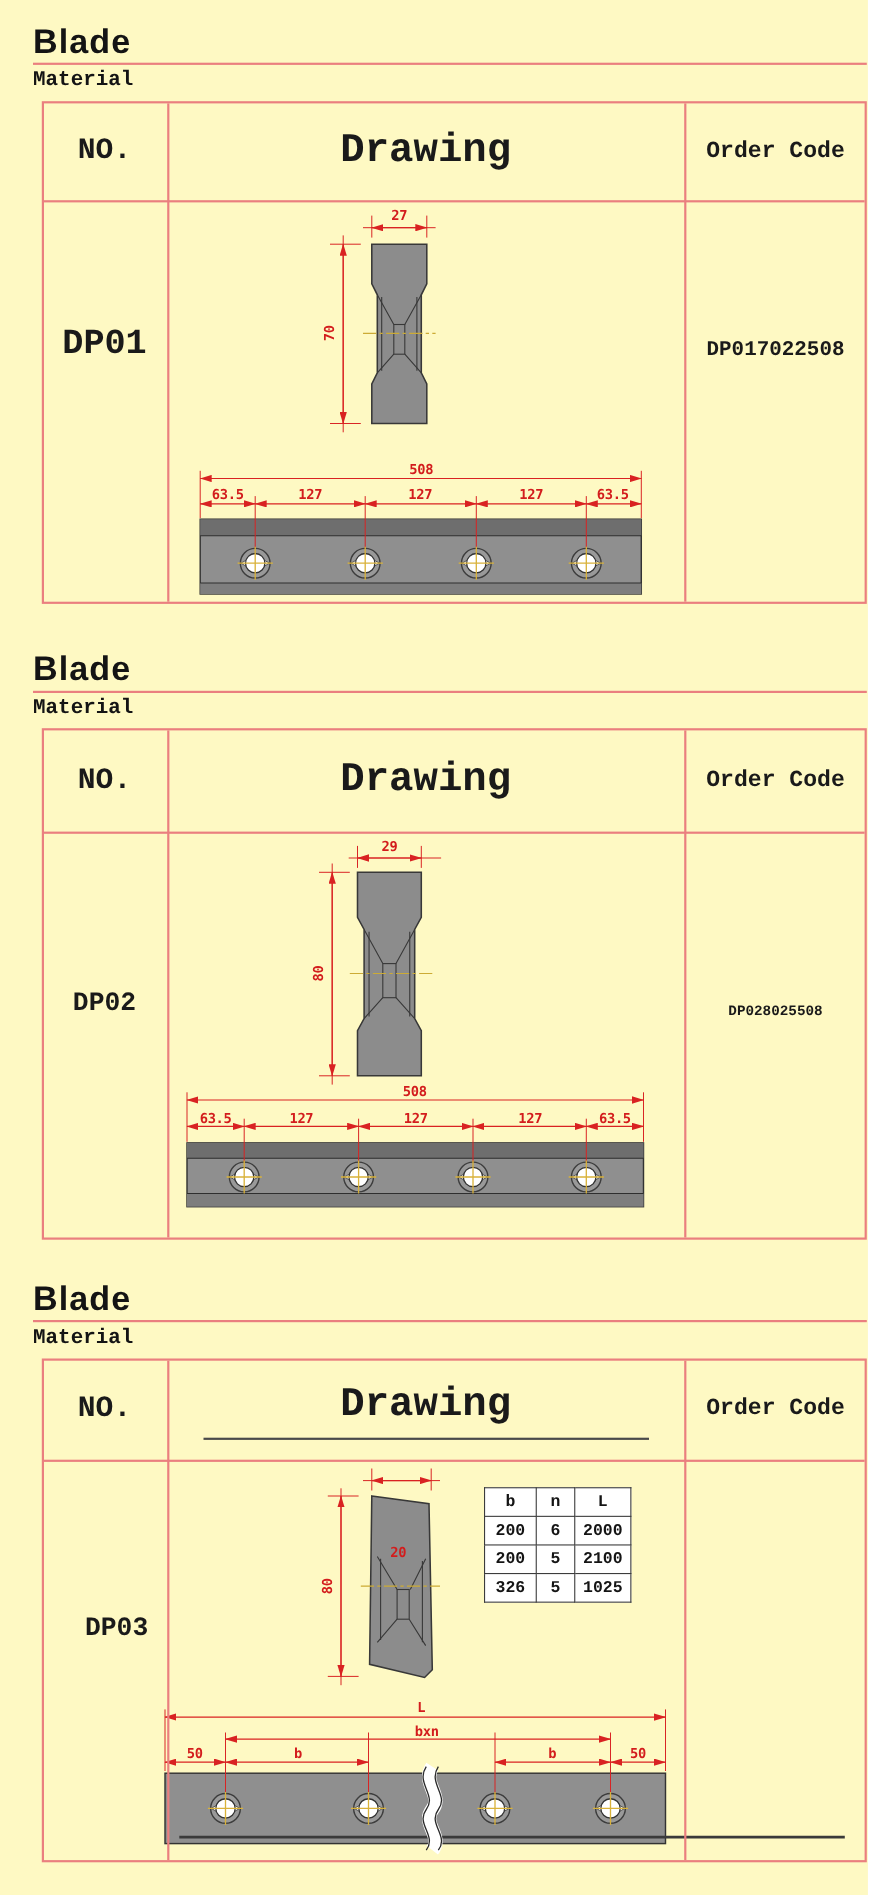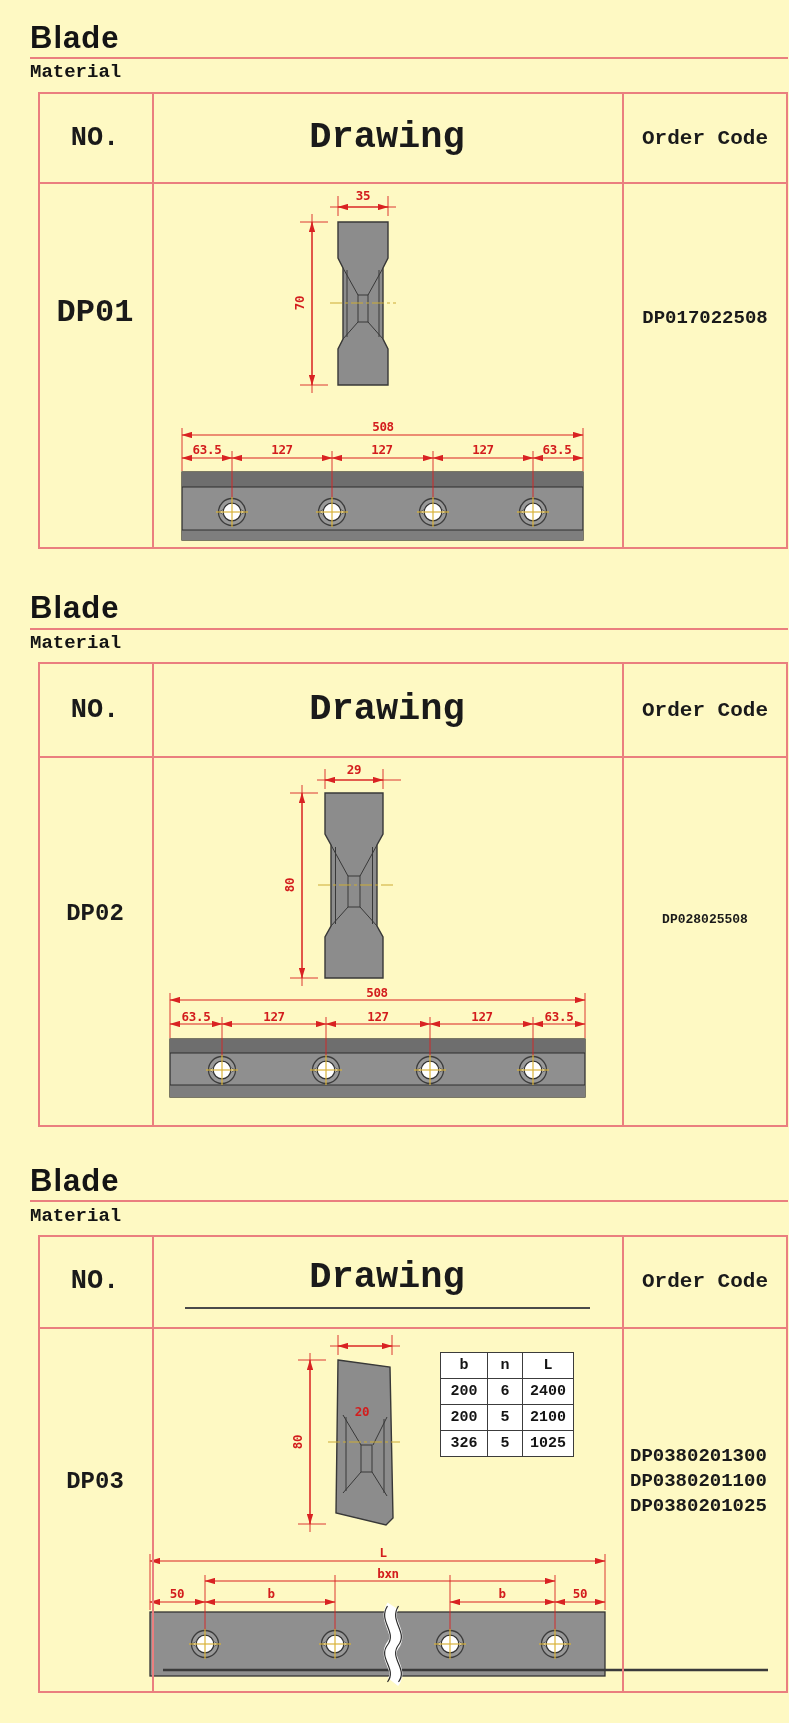--- a/index.html
+++ b/index.html
@@ -109,21 +109,21 @@
   <line class="dl" x1="381" y1="276" x2="431" y2="276" marker-start="url(#arr)" marker-end="url(#arr)"></line>
   <line class="dlt" x1="80" y1="269" x2="80" y2="330"></line>
   <line class="dlt" x1="180" y1="269" x2="180" y2="330"></line>
   <line class="dlt" x1="281" y1="269" x2="281" y2="330"></line>
   <line class="dlt" x1="381" y1="269" x2="381" y2="330"></line>
   <use href="#hole" x="80" y="330"></use>
   <use href="#hole" x="180" y="330"></use>
   <use href="#hole" x="281" y="330"></use>
   <use href="#hole" x="381" y="330"></use>
 </svg>
-<span class="dim" style="left:363px;top:196px">35</span>
+<span class="dim" style="left:363px;top:196px">27</span>
 <span class="dim rot" style="left:300px;top:303px">70</span>
 <span class="dim" style="left:383px;top:427px">508</span>
 <span class="dim" style="left:207px;top:450px">63.5</span>
 <span class="dim" style="left:282px;top:450px">127</span>
 <span class="dim" style="left:382px;top:450px">127</span>
 <span class="dim" style="left:483px;top:450px">127</span>
 <span class="dim" style="left:557px;top:450px">63.5</span>
 
 <div class="sec-title" style="left:30px;top:592px">Blade</div>
 <div class="rule" style="left:30px;top:628px;width:758px"></div>
@@ -199,38 +199,33 @@
 
 <div class="tbl" style="left:38px;top:1235px;width:750px;height:458px">
   <div class="vl" style="left:112px"></div>
   <div class="vl" style="left:582px"></div>
   <div class="hl" style="top:90px"></div>
 </div>
 <span class="lab" style="left:95px;top:1281px;font-size:27px">NO.</span>
 <span class="lab" style="left:387px;top:1277px;font-size:37px">Drawing</span>
 <span class="lab" style="left:705px;top:1281px;font-size:21px">Order Code</span>
 <div class="underline" style="left:185px;top:1307px;width:405px"></div>
-<span class="lab" style="left:95px;top:1481px;font-size:24px">DP03</span>
-<div class="codes" style="left:630px;top:1444px">
-  <span>DP0380201300</span>
-  <span>DP0380201100</span>
-  <span>DP0380201025</span>
-</div>
+<span class="lab" style="left:106px;top:1481px;font-size:24px">DP03</span>
 
 <table class="mini" style="left:440px;top:1352px">
   <tbody>
         <tr>
     <th style="width:46px">b</th>
     <th style="width:34px">n</th>
     <th style="width:50px">L</th>
   </tr>
   <tr>
     <td>200</td>
     <td>6</td>
-    <td>2400</td>
+    <td>2000</td>
   </tr>
   <tr>
     <td>200</td>
     <td>5</td>
     <td>2100</td>
   </tr>
   <tr>
     <td>326</td>
     <td>5</td>
     <td>1025</td>

